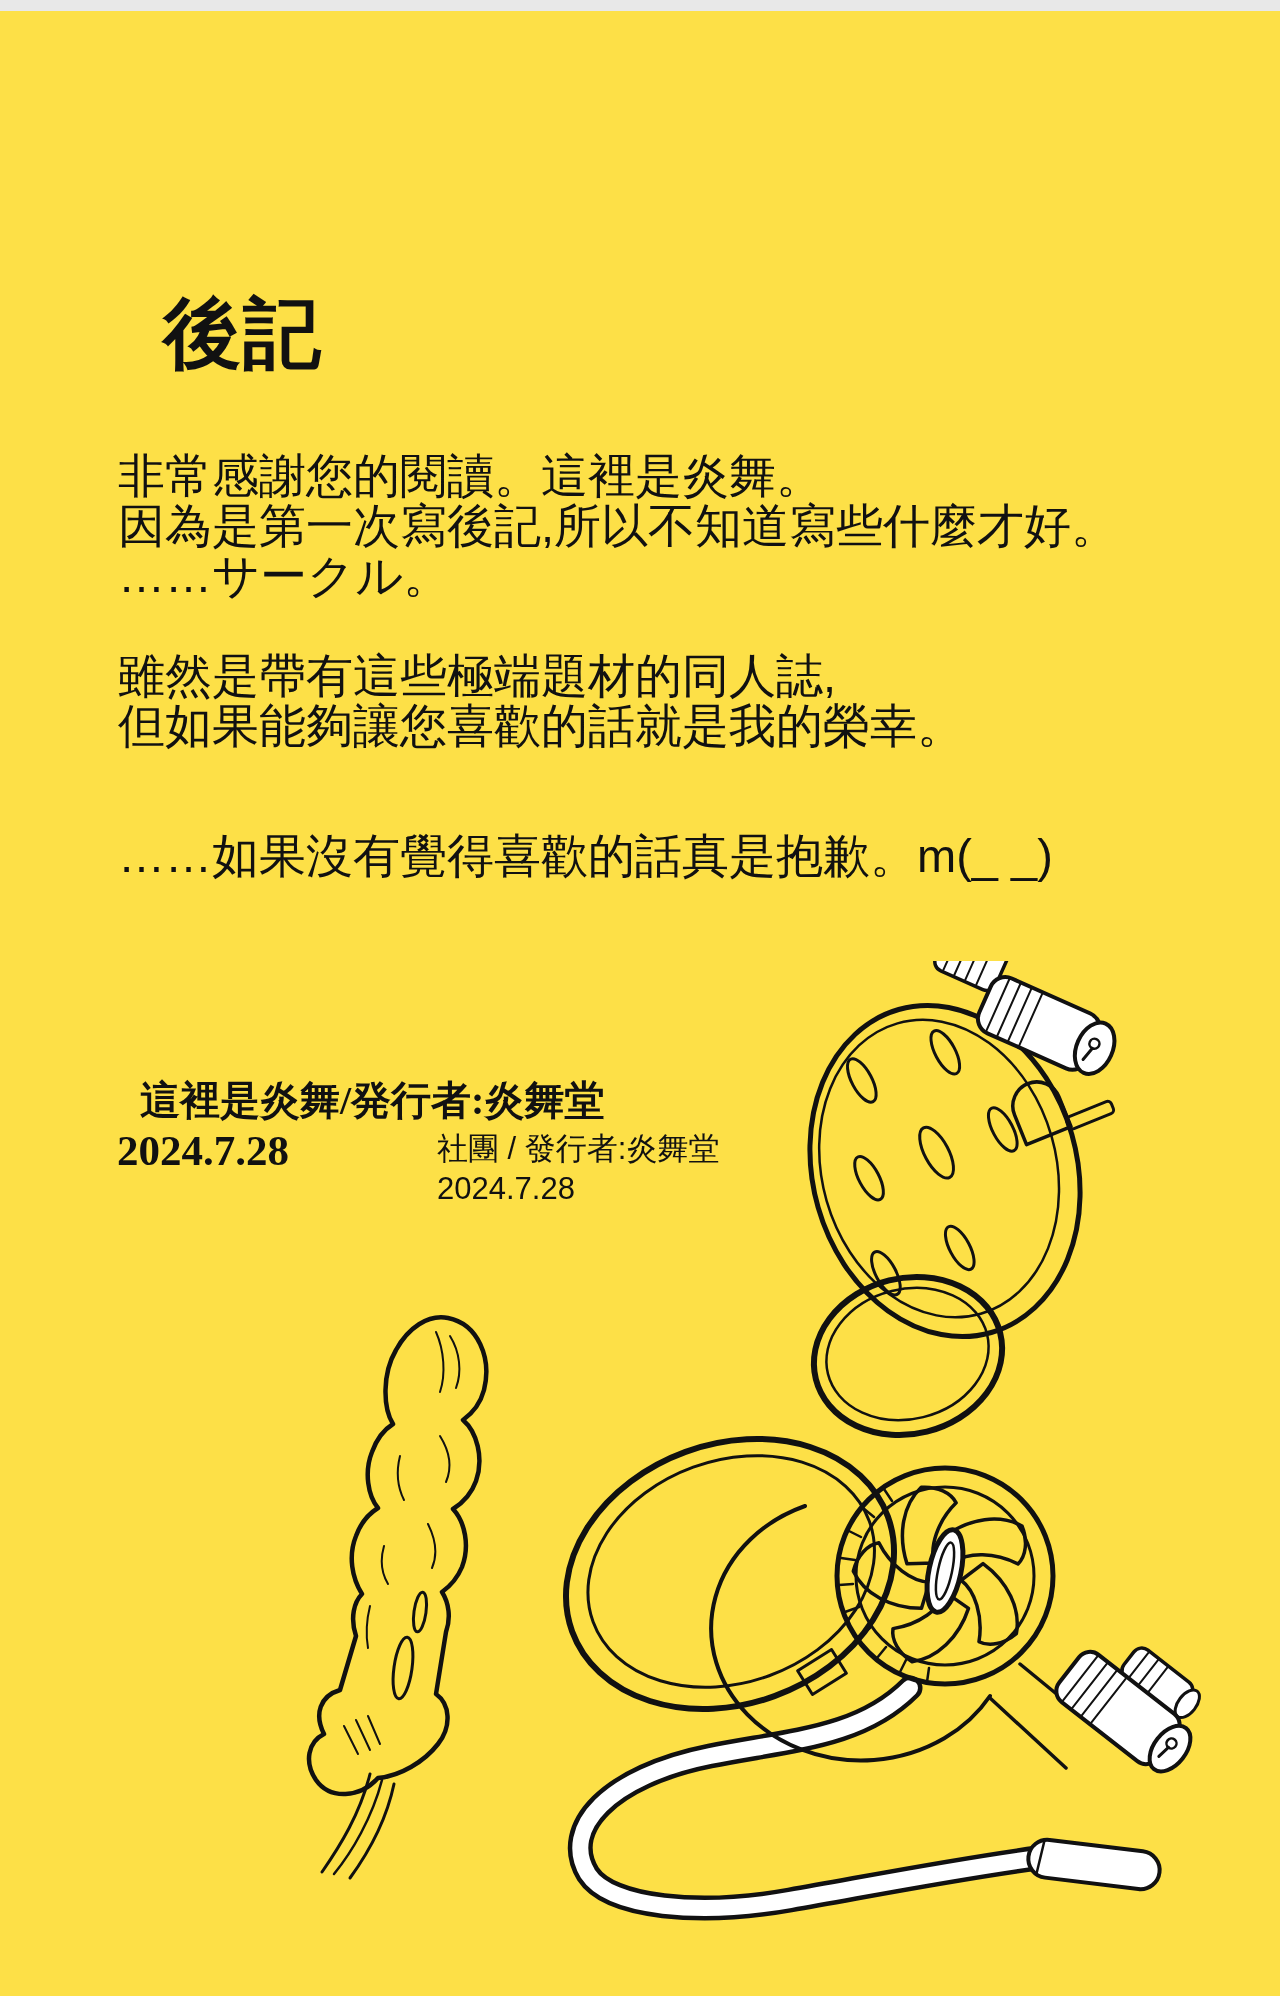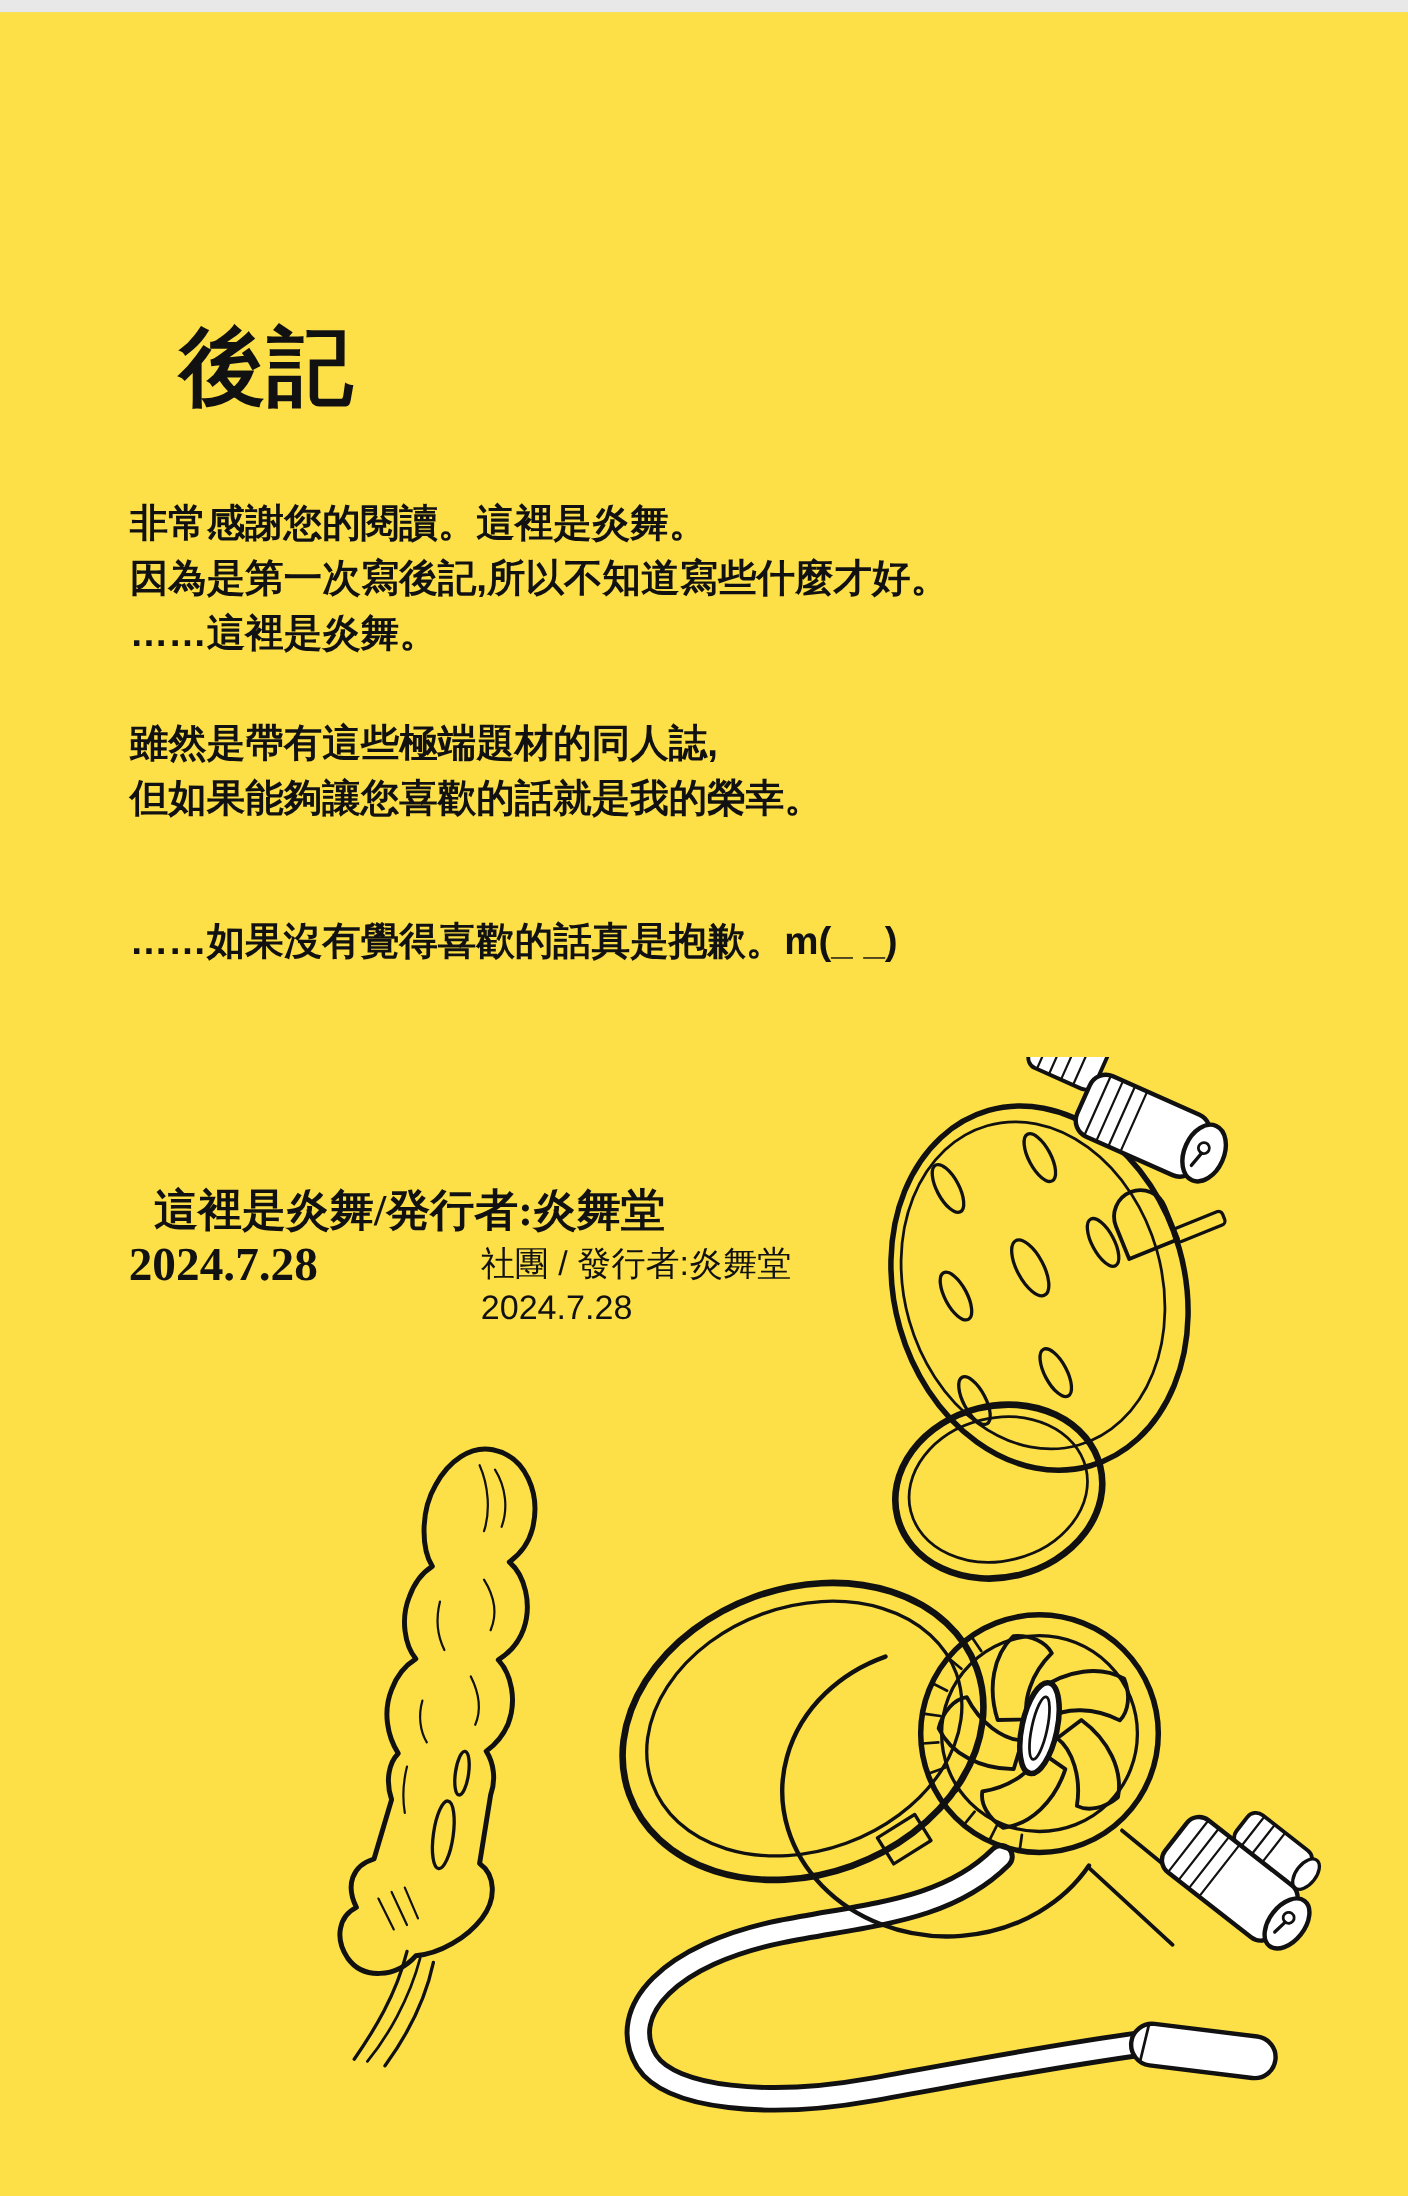--- a/index.html
+++ b/index.html
@@ -11,21 +11,21 @@
     overflow:hidden;
     color:#111;
     font-family:"Liberation Sans",sans-serif;
   }
   .page-title{
     position:absolute;left:163px;top:232px;
     font-family:"Liberation Serif","DejaVu Serif",serif;
     font-weight:700;font-size:78px;line-height:1;
     letter-spacing:2px;white-space:nowrap;
   }
-  .para{position:absolute;left:118px;margin:0;font-size:35px;line-height:50px;font-weight:700;}
+  .para{position:absolute;left:118px;margin:0;font-size:47px;line-height:50px;font-weight:400;}
   .para .line{display:block;white-space:nowrap;}
   .p1{top:440px;}
   .p2{top:640px;}
   .p3{top:820px;}
   .credits-jp{
     position:absolute;left:117px;top:1066px;
     font-family:"Liberation Serif","DejaVu Serif",serif;
     font-weight:700;
   }
   .credits-jp .circle-line{display:block;font-size:40px;line-height:48px;margin-left:23px;white-space:nowrap;}
@@ -42,21 +42,21 @@
 </head>
 <body>
 
 <div class="page">
 
   <h1 class="page-title">後記</h1>
 
   <p class="para p1">
     <span class="line">非常感謝您的閱讀。這裡是炎舞。</span>
     <span class="line">因為是第一次寫後記,所以不知道寫些什麼才好。</span>
-    <span class="line">……這裡是炎舞。</span>
+    <span class="line">……サークル。</span>
   </p>
 
   <p class="para p2">
     <span class="line">雖然是帶有這些極端題材的同人誌,</span>
     <span class="line">但如果能夠讓您喜歡的話就是我的榮幸。</span>
   </p>
 
   <p class="para p3">
     <span class="line">……如果沒有覺得喜歡的話真是抱歉。m(_ _)</span>
   </p>

